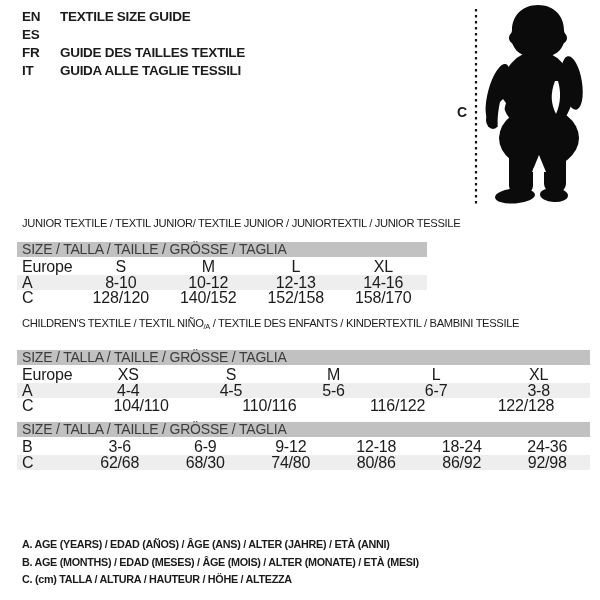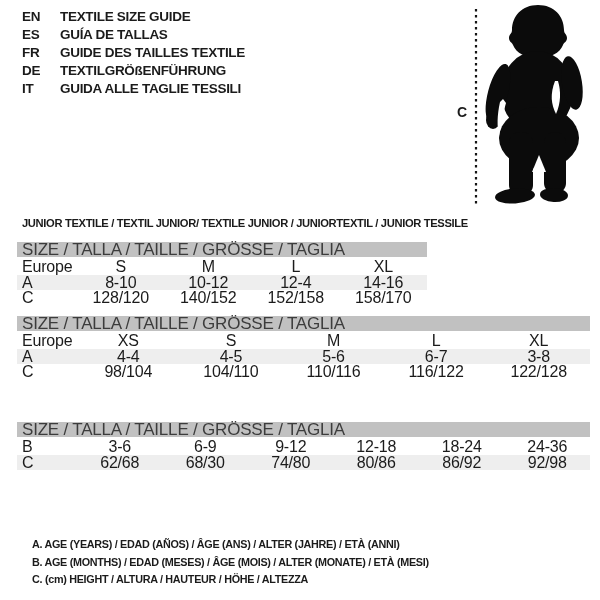--- a/index.html
+++ b/index.html
@@ -13,57 +13,52 @@
   .lang-row{display:flex;line-height:18px;font-weight:700;font-size:13.5px;letter-spacing:-0.3px;}
   .lang-code{width:38px;}
   
   .fig-svg{position:absolute;left:450px;top:4px;}
   .fig-label{position:absolute;left:457px;top:104px;font-weight:700;font-size:14px;}
   
   .sec{position:absolute;left:17px;}
   .sec-junior{top:216px;width:410px;}
   .sec-children{top:316px;width:573px;}
   .sec-babies{top:422px;width:573px;}
-  .tbl-title{margin:0 0 0 5px;font-weight:700;font-size:11.2px;letter-spacing:-0.35px;white-space:nowrap;}
+  .tbl-title{margin:0 0 0 5px;font-weight:400;font-size:11.2px;letter-spacing:-0.35px;white-space:nowrap;}
   .tbl-title .t-line{line-height:15px;}
   .sec-junior  .tbl-title{margin-bottom:11px;}
   .sec-children .tbl-title{margin-bottom:16px;}
   .sec-babies  .tbl-title{margin-bottom:15px;}
   .subsc{font-size:7.5px;vertical-align:-2px;}
   .size-bar{height:15px;line-height:15px;background:var(--bar,#c1c1c1);color:#3c3c3c;
-            font-size:17px;letter-spacing:-0.2px;padding-left:5px;margin-bottom:2px;}
+            font-size:14px;letter-spacing:-0.2px;padding-left:5px;margin-bottom:2px;}
   .t-row{display:flex;height:15.5px;line-height:15.5px;font-size:16px;letter-spacing:-0.2px;}
   .t-row.shaded{background:var(--shade,#eeeeee);}
   .t-label{width:55px;padding-left:5px;}
   .t-cell{flex:1;text-align:center;}
   
-  .notes{position:absolute;left:32px;top:536px;}
+  .notes{position:absolute;left:22px;top:536px;}
   .note-line{font-weight:700;font-size:10.8px;letter-spacing:-0.3px;line-height:17.5px;white-space:nowrap;}
 </style>
 </head>
 <body>
 
 <div class="canvas">
 
   <div class="lang-block">
     <div class="lang-row">
       <span class="lang-code">EN</span>
       <span class="lang-label">TEXTILE SIZE GUIDE</span>
     </div>
     <div class="lang-row">
       <span class="lang-code">ES</span>
-      <span class="lang-label">GUÍA DE TALLAS</span>
     </div>
     <div class="lang-row">
       <span class="lang-code">FR</span>
       <span class="lang-label">GUIDE DES TAILLES TEXTILE</span>
-    </div>
-    <div class="lang-row">
-      <span class="lang-code">DE</span>
-      <span class="lang-label">TEXTILGRÖßENFÜHRUNG</span>
     </div>
     <div class="lang-row">
       <span class="lang-code">IT</span>
       <span class="lang-label">GUIDA ALLE TAGLIE TESSILI</span>
     </div>
   </div>
 
   <svg class="fig-svg" width="150" height="203" viewBox="0 0 150 203" aria-hidden="true">
     <line x1="26" y1="5" x2="26" y2="201" stroke="#151515" stroke-width="2.2" stroke-dasharray="2.6 3.4"></line>
     <g transform="translate(34,0)" fill="#0b0b0b" stroke="none">
@@ -106,55 +101,57 @@
           <span class="t-label">Europe</span>
           <span class="t-cell">S</span>
           <span class="t-cell">M</span>
           <span class="t-cell">L</span>
           <span class="t-cell">XL</span>
         </div>
         <div class="t-row shaded">
           <span class="t-label">A</span>
           <span class="t-cell">8-10</span>
           <span class="t-cell">10-12</span>
-          <span class="t-cell">12-4</span>
+          <span class="t-cell">12-13</span>
           <span class="t-cell">14-16</span>
         </div>
         <div class="t-row">
           <span class="t-label">C</span>
           <span class="t-cell">128/120</span>
           <span class="t-cell">140/152</span>
           <span class="t-cell">152/158</span>
           <span class="t-cell">158/170</span>
         </div>
       </div>
   </section>
 
   <section class="sec sec-children">
+    <h3 class="tbl-title">
+        <div class="t-line"><span>CHILDREN'S TEXTILE / TEXTIL NIÑO</span><span class="subsc">/A</span><span> / TEXTILE DES ENFANTS / KINDERTEXTIL / BAMBINI TESSILE</span></div>
+      </h3>
     <div class="size-table">
         <div class="size-bar">SIZE / TALLA / TAILLE / GRÖSSE / TAGLIA</div>
         <div class="t-row">
           <span class="t-label">Europe</span>
           <span class="t-cell">XS</span>
           <span class="t-cell">S</span>
           <span class="t-cell">M</span>
           <span class="t-cell">L</span>
           <span class="t-cell">XL</span>
         </div>
         <div class="t-row shaded">
           <span class="t-label">A</span>
           <span class="t-cell">4-4</span>
           <span class="t-cell">4-5</span>
           <span class="t-cell">5-6</span>
           <span class="t-cell">6-7</span>
           <span class="t-cell">3-8</span>
         </div>
         <div class="t-row">
           <span class="t-label">C</span>
-          <span class="t-cell">98/104</span>
           <span class="t-cell">104/110</span>
           <span class="t-cell">110/116</span>
           <span class="t-cell">116/122</span>
           <span class="t-cell">122/128</span>
         </div>
       </div>
   </section>
 
   <section class="sec sec-babies">
     <div class="size-table">
@@ -176,16 +173,16 @@
           <span class="t-cell">80/86</span>
           <span class="t-cell">86/92</span>
           <span class="t-cell">92/98</span>
         </div>
       </div>
   </section>
 
   <div class="notes">
     <div class="note-line">A. AGE (YEARS) / EDAD (AÑOS) / ÂGE (ANS) / ALTER (JAHRE) / ETÀ (ANNI)</div>
     <div class="note-line">B. AGE (MONTHS) / EDAD (MESES) / ÂGE (MOIS) / ALTER (MONATE) / ETÀ (MESI)</div>
-    <div class="note-line">C. (cm) HEIGHT / ALTURA / HAUTEUR / HÖHE / ALTEZZA</div>
+    <div class="note-line">C. (cm) TALLA / ALTURA / HAUTEUR / HÖHE / ALTEZZA</div>
   </div>
 
 </div>
 
 </body></html>

